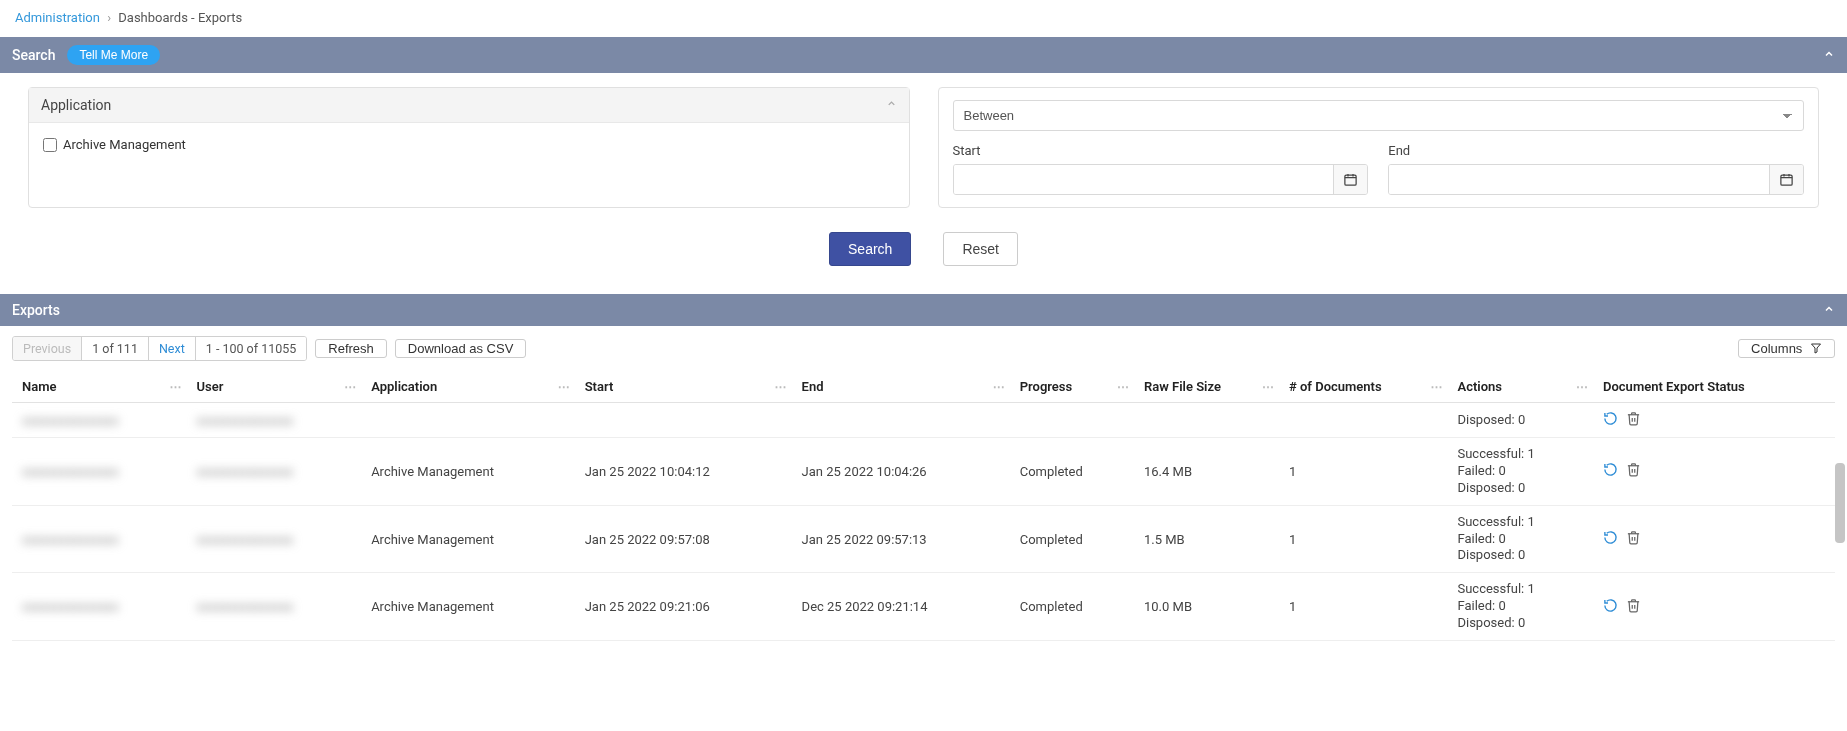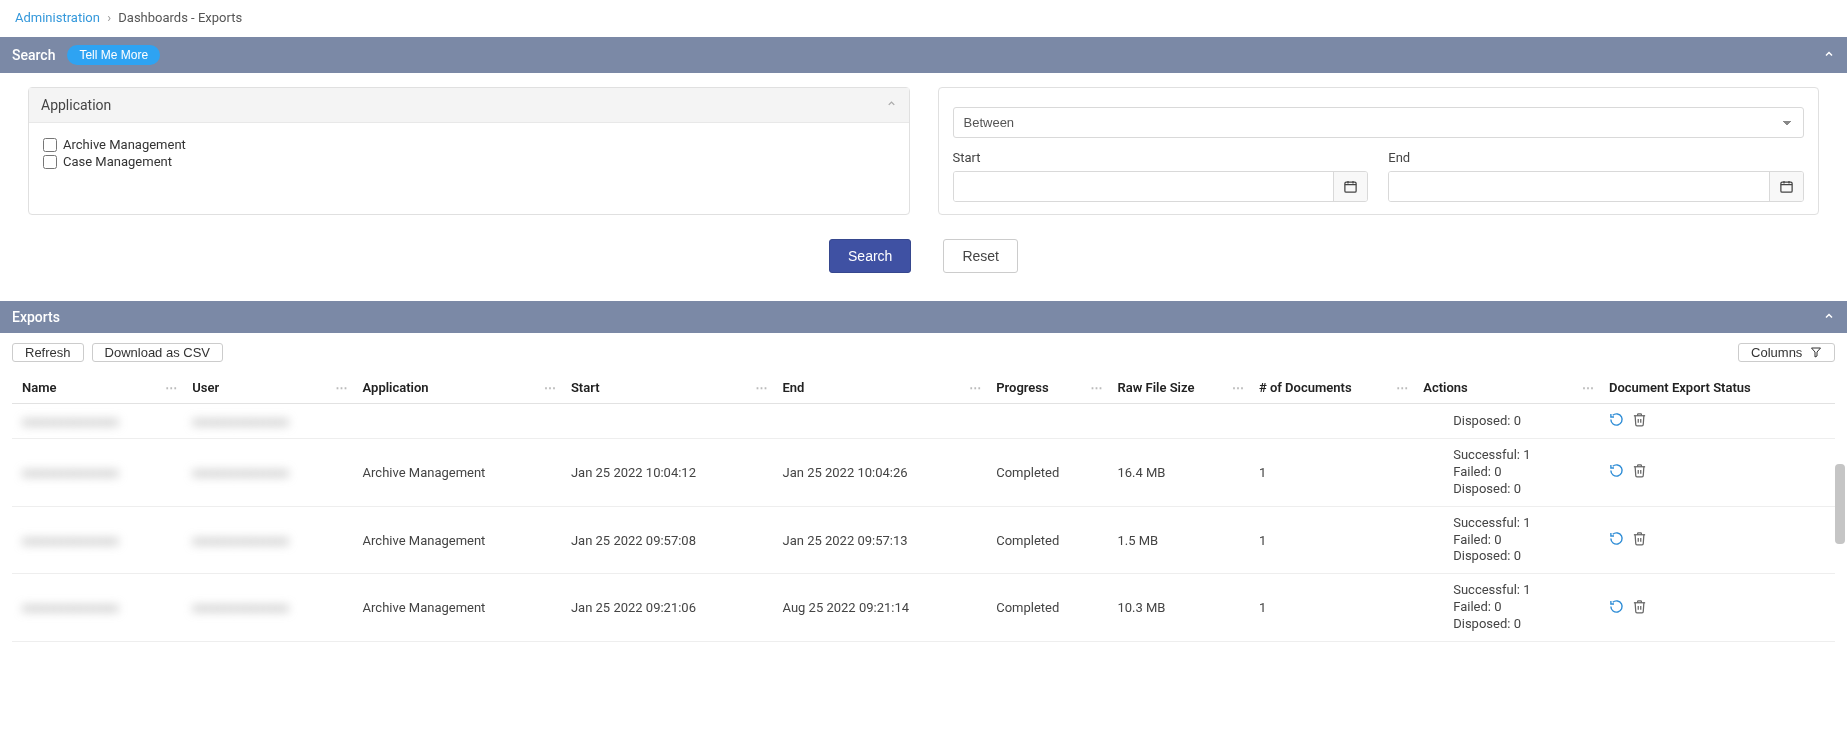--- a/index.html
+++ b/index.html
@@ -82,21 +82,20 @@
     border: 1px solid #d9d9d9;
     border-radius: 3px;
     background: #fff;
     font-size: 13px;
     color: #555;
     appearance: none;
     background-image: linear-gradient(45deg, transparent 50%, #888 50%), linear-gradient(135deg, #888 50%, transparent 50%);
     background-position: calc(100% - 16px) 13px, calc(100% - 11px) 13px;
     background-size: 5px 5px, 5px 5px;
     background-repeat: no-repeat;
-    margin-top: 7px;
   }
   .date-fields {
     display: flex; gap: 20px; margin-top: 12px;
   }
   .date-col { flex: 1; display: flex; flex-direction: column; }
   .date-col label { font-size: 13px; color: #444; margin-bottom: 6px; }
   .input-wrap {
     display: flex; align-items: stretch;
     border: 1px solid #d9d9d9; border-radius: 3px;
     overflow: hidden;
@@ -155,21 +154,21 @@
     background:#fff;
   }
   thead th .col-menu {
     position: absolute; right: 4px; top: 50%; transform: translateY(-50%);
     color: #bbb; font-size: 12px; cursor: pointer; letter-spacing: 1px;
   }
   tbody td {
     padding: 8px 10px; border-bottom: 1px solid #eee; color: #444;
     vertical-align: middle;
   }
-  .status-block { line-height: 1.3; margin-left: 30px; }
+  .status-block { line-height: 1.3; }
   .blur {
     filter: blur(5px);
     color: #888;
   }
   .action-icons { display: flex; gap: 8px; align-items: center; }
   .action-icons svg { width: 15px; height: 15px; cursor: pointer; }
   .icon-refresh { stroke: #2f8dd6; }
   .icon-trash { stroke: #666; }
 
   .scrollbar-fake {
@@ -212,24 +211,20 @@
         <span class="chev">
           <svg width="11" height="11" viewBox="0 0 24 24" fill="none" stroke="#aaa" stroke-width="3">
               <polyline points="18 15 12 9 6 15"></polyline>
             </svg>
         </span>
       </div>
       <div class="panel-body">
         <label class="check-row">
           <input type="checkbox" style="">
           <span>Archive Management</span>
-        </label>
-        <label class="check-row">
-          <input type="checkbox" style="">
-          <span>Case Management</span>
         </label>
       </div>
     </div>
 
     <div class="panel">
       <div class="panel-body">
         <select class="date-select">
           <option>Between</option>
         </select>
         <div class="date-fields">
@@ -275,20 +270,26 @@
 <div class="section-bar">
   <span class="title">Exports</span>
   <span class="collapse">
     <svg width="12" height="12" viewBox="0 0 24 24" fill="none" stroke="currentColor" stroke-width="3">
         <polyline points="18 15 12 9 6 15"></polyline>
       </svg>
   </span>
 </div>
 
 <div class="toolbar">
+  <div class="pager">
+    <span class="disabled">Previous</span>
+    <span>1 of 111</span>
+    <a class="link">Next</a>
+    <span>1 - 100 of 11055</span>
+  </div>
   <button class="btn-small">Refresh</button>
   <button class="btn-small">Download as CSV</button>
   <div class="right">
     <button class="btn-small">
       <span>Columns</span>
       <svg viewBox="0 0 24 24" fill="none" stroke="#333" stroke-width="2">
           <polygon points="3 4 21 4 14 12 14 20 10 22 10 12 3 4"></polygon>
         </svg>
     </button>
   </div>
@@ -403,23 +404,23 @@
                   <path d="M9 6V4a1 1 0 0 1 1-1h4a1 1 0 0 1 1 1v2"></path>
                 </svg></span>
             </div>
           </td>
         </tr>
         <tr>
           <td><span class="blur">xxxxxxxxxxxxxxx</span></td>
           <td><span class="blur">xxxxxxxxxxxxxxx</span></td>
           <td>Archive Management</td>
           <td>Jan 25 2022 09:21:06</td>
-          <td>Aug 25 2022 09:21:14</td>
+          <td>Dec 25 2022 09:21:14</td>
           <td>Completed</td>
-          <td>10.3 MB</td>
+          <td>10.0 MB</td>
           <td>1</td>
           <td>
             <div class="status-block">
               <div>Successful: 1</div>
               <div>Failed: 0</div>
               <div>Disposed: 0</div>
             </div>
           </td>
           <td>
             <div class="action-icons">

